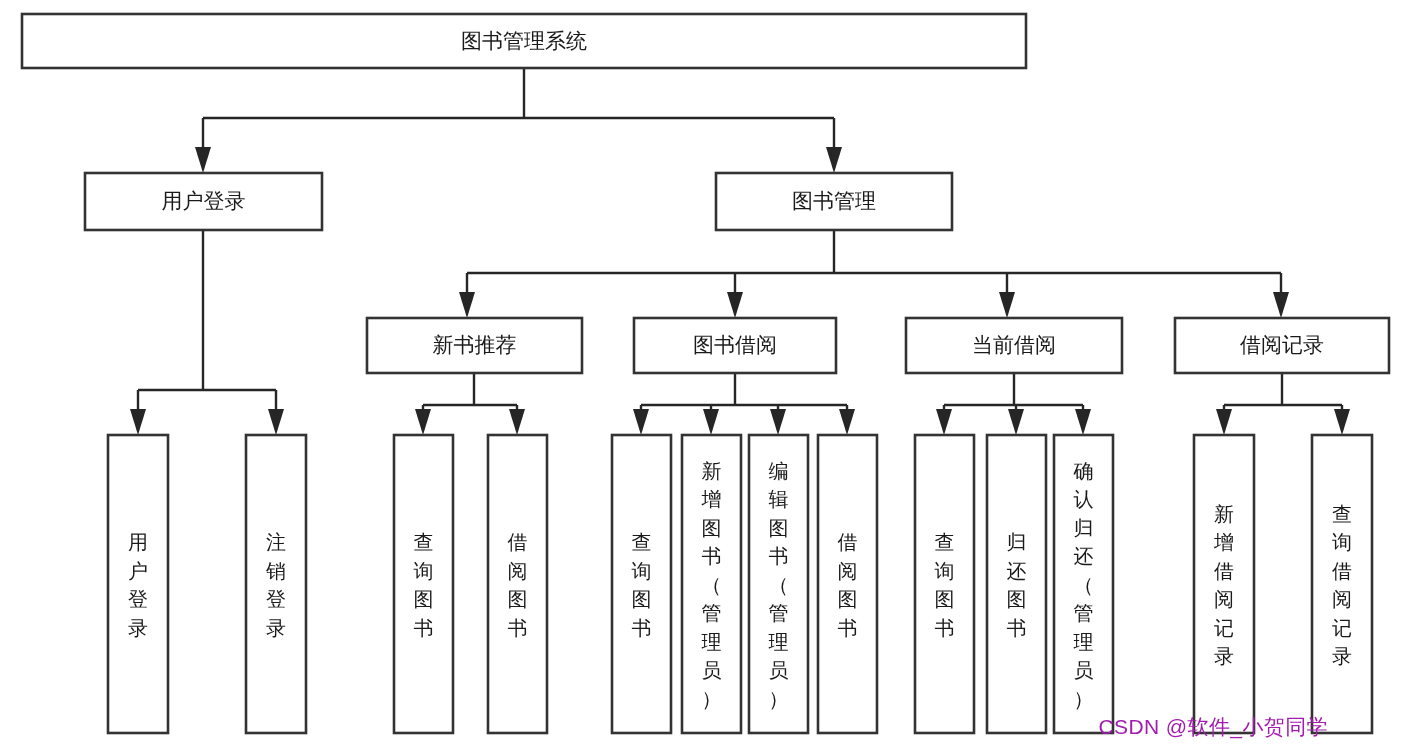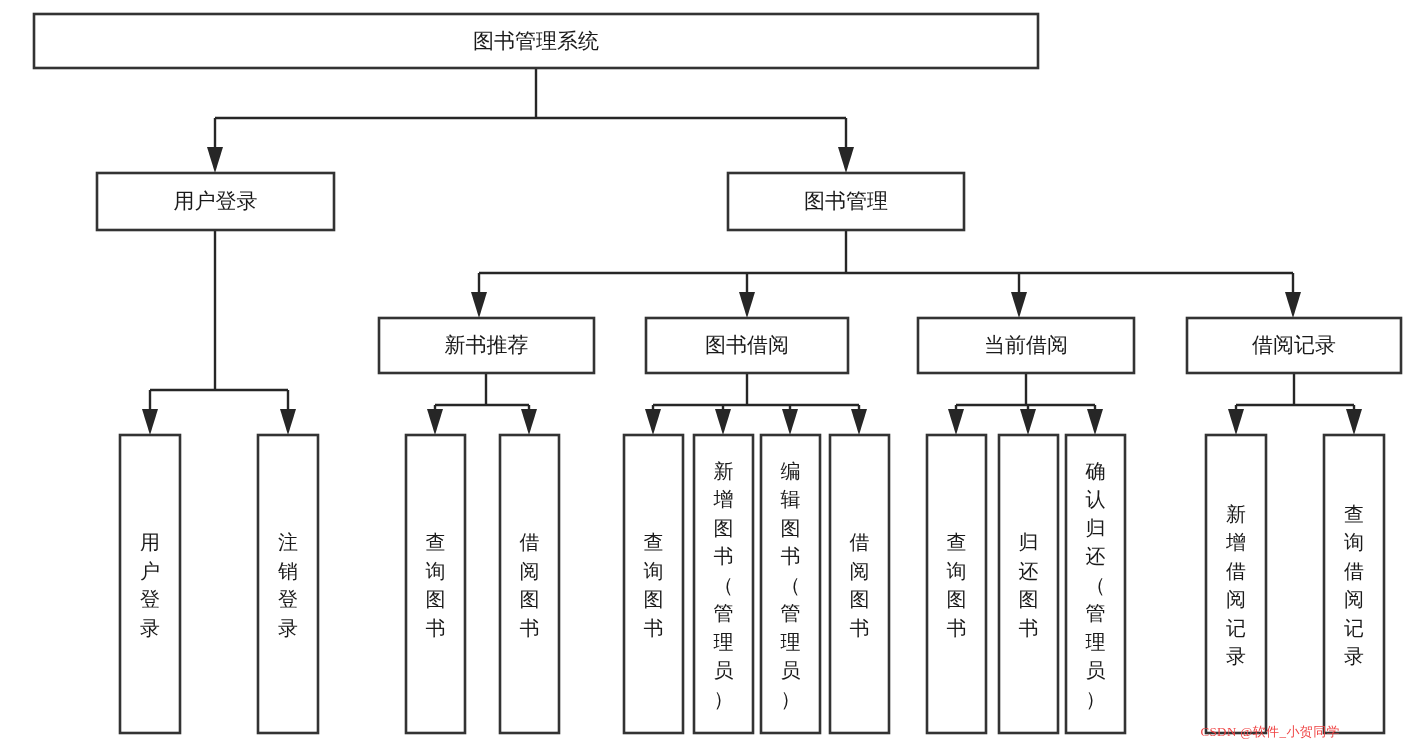--- a/index.html
+++ b/index.html
@@ -9,21 +9,21 @@
   }
   body {
     width: 1405px;
     height: 747px;
     font-family: "Liberation Sans", "DejaVu Sans", sans-serif;
     overflow: hidden;
     position: relative;
   }
   #chart-root {
     position: absolute;
-    left: 16px;
+    left: 4px;
     top: 0;
     width: 1336px;
     height: 747px;
   }
   svg { display: block; }
   .node-rect {
     fill: #ffffff;
     stroke: #333333;
     stroke-width: 2.6;
   }
@@ -46,23 +46,23 @@
     fill: none;
   }
   .edge-arrow {
     fill: #262626;
     stroke: none;
   }
   .watermark {
     position: absolute;
     right: 12px;
     bottom: 6px;
-    font-family: Liberation Serif, serif;
-    font-size: 13px;
-    color: #ef4444;
+    font-family: Liberation Sans, sans-serif;
+    font-size: 21px;
+    color: #a21caf;
     letter-spacing: 0.4px;
     white-space: nowrap;
     pointer-events: none;
   }
 </style>
 </head>
 <body>
 
 <div id="chart-root">
   <svg id="chart-svg" width="1405" height="747" viewBox="0 0 1405 747" xmlns="http://www.w3.org/2000/svg">

